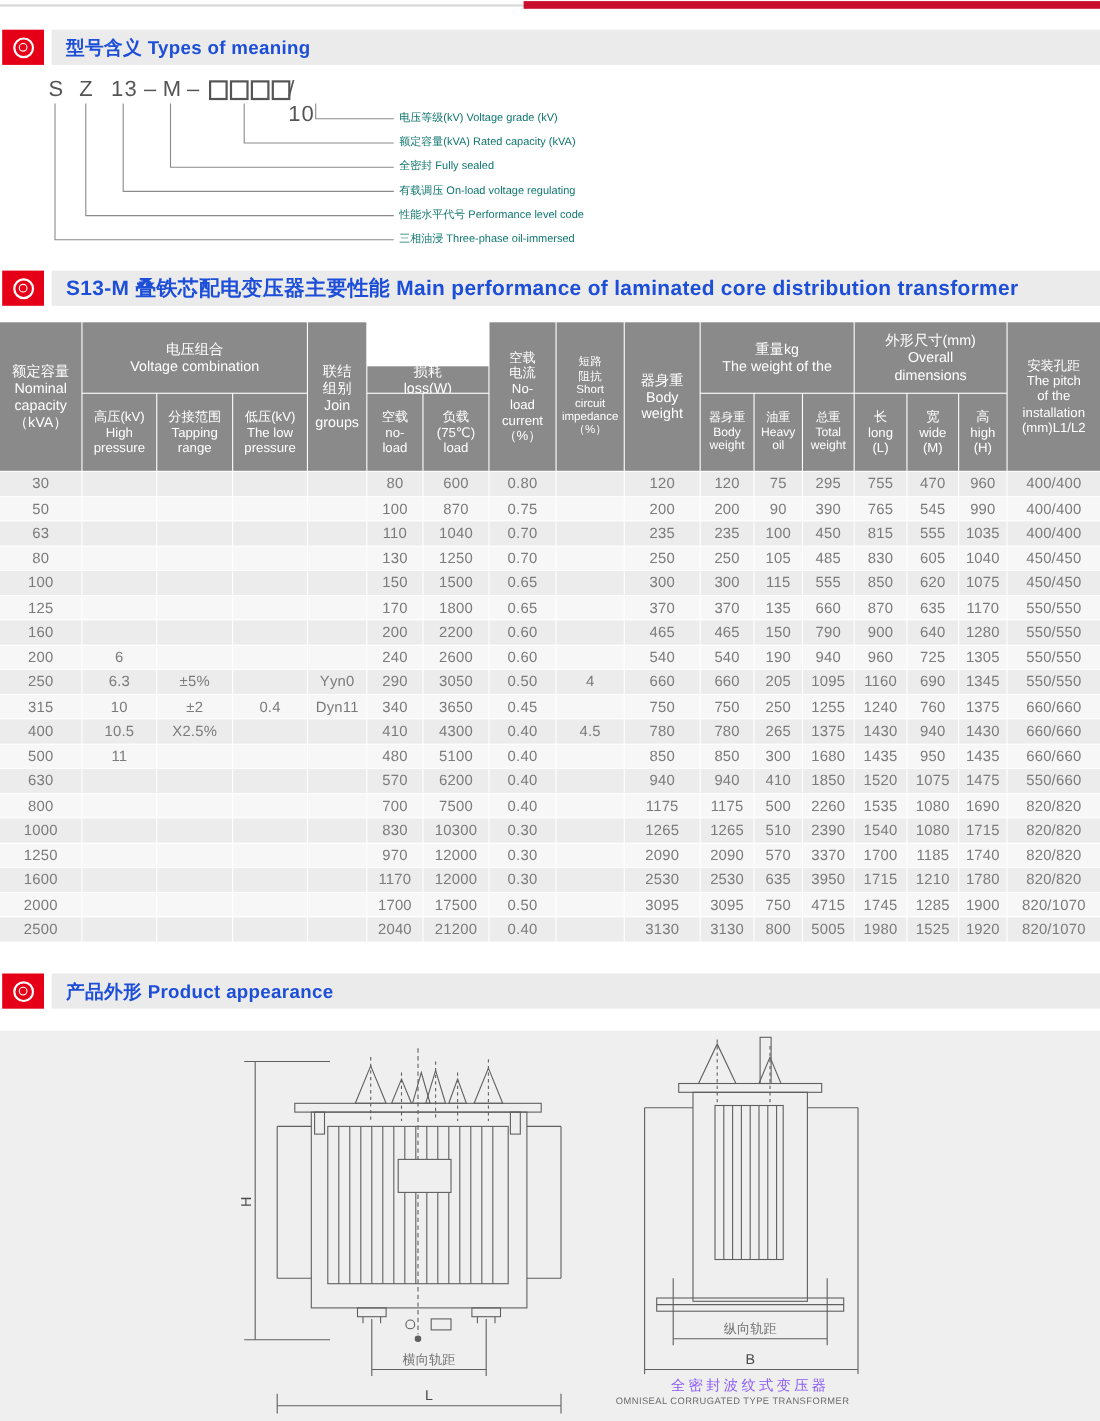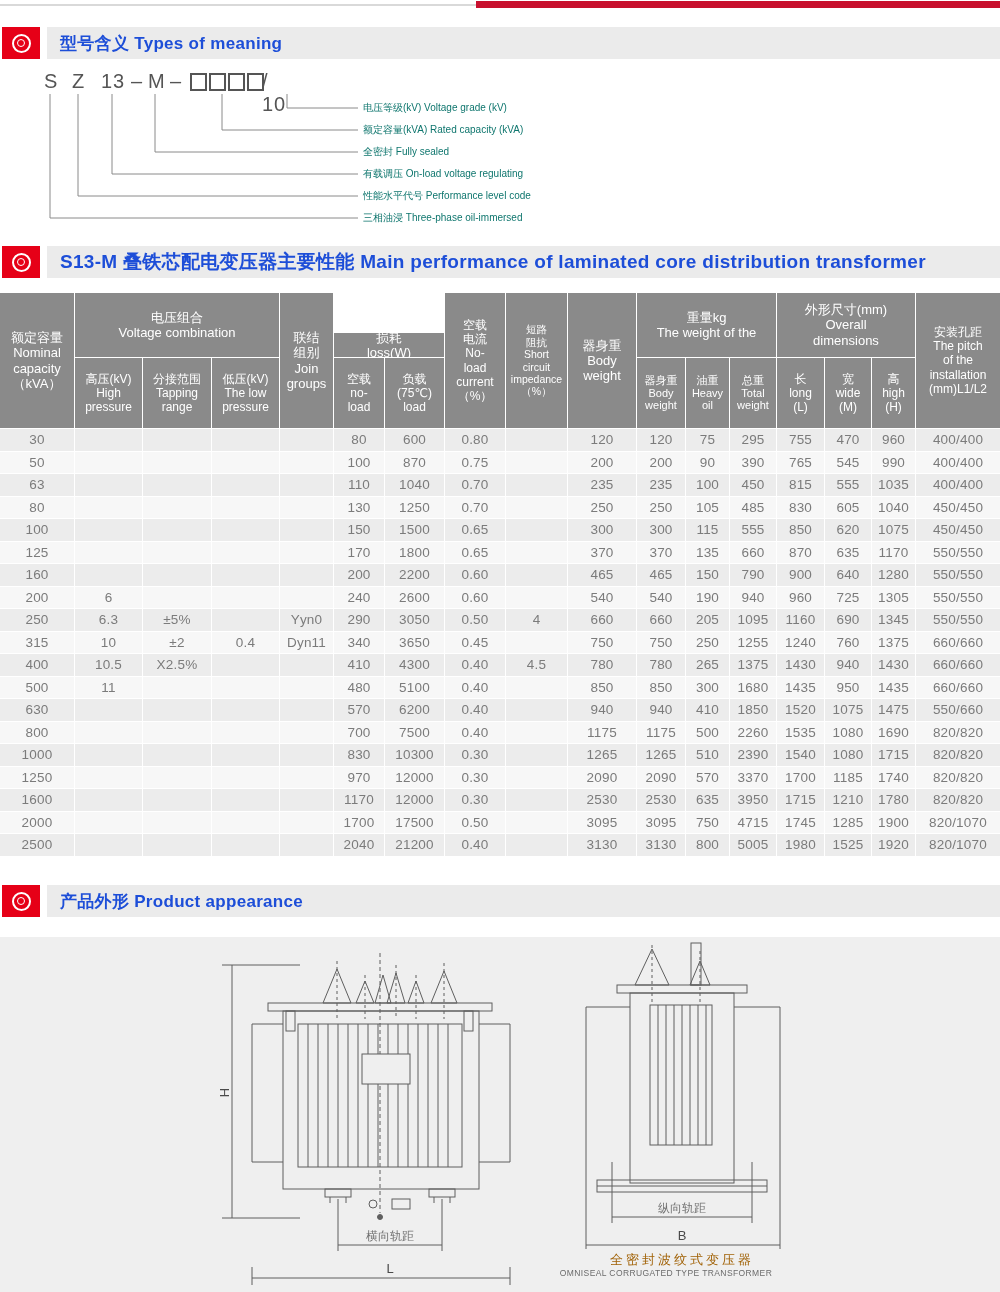--- a/index.html
+++ b/index.html
@@ -41,21 +41,21 @@
   .tcell{height:21.5px;display:flex;align-items:center;justify-content:center;
          font-size:13.5px;color:#7b7b7b;background:#ececec;letter-spacing:.2px;}
   .trow.alt .tcell{background:#f7f7f7;}
 
   
   .panel{position:absolute;left:0;top:937px;width:1000px;height:355px;background:#efefef;}
   .panel svg{position:absolute;left:0;top:0;}
   .dwg-label{position:absolute;font-size:12px;color:#737373;text-align:center;}
   .dim-letter{font-size:13px;color:#4a4a4a;}
   .h-rot{transform:rotate(-90deg);}
-  .cap-cn{font-size:13px;letter-spacing:3px;color:#a16207;}
+  .cap-cn{font-size:13px;letter-spacing:3px;color:#8b5cf6;}
   .cap-en{font-size:8.5px;color:#6b6b6b;letter-spacing:.4px;}
 </style>
 </head>
 <body>
 
 <div class="page">
 
   <div class="rule-grey"></div>
   <div class="rule-red"></div>
 

